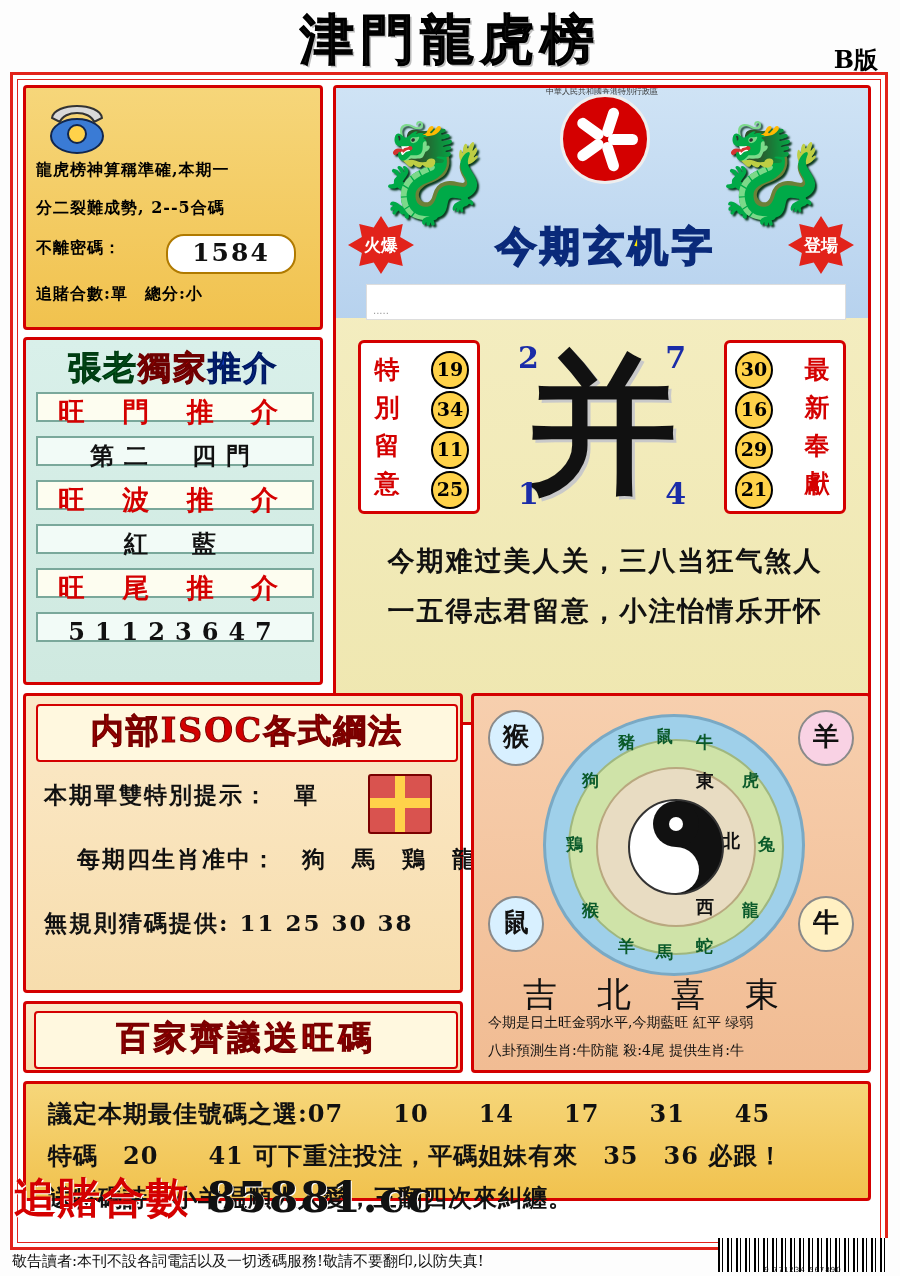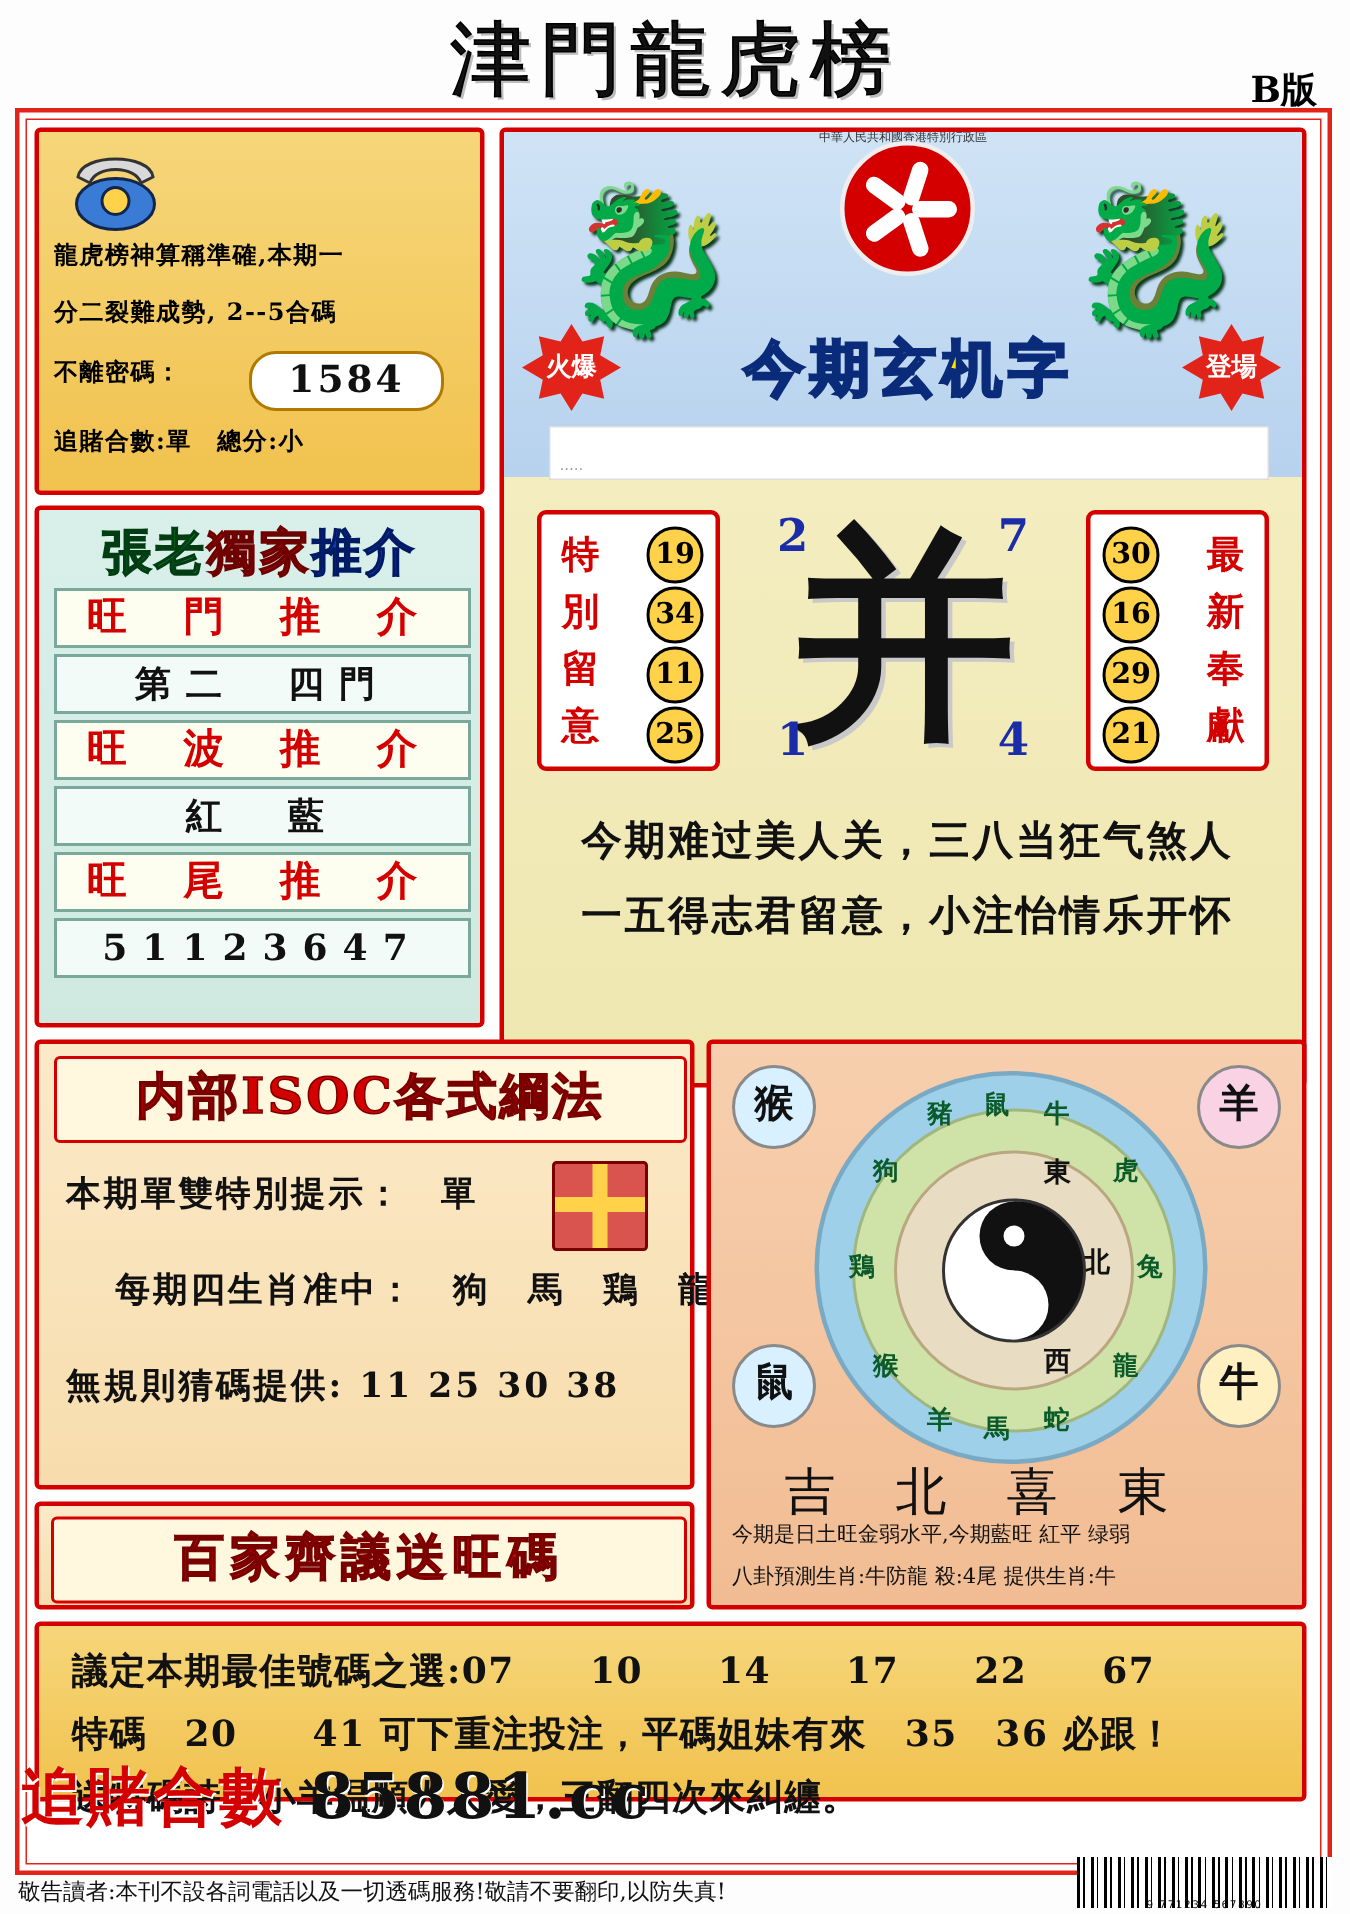--- a/index.html
+++ b/index.html
@@ -15,21 +15,21 @@
     background:#fdfdfd;
   }
   
   .masthead{
     position:absolute;left:0;top:4px;width:900px;height:62px;
     text-align:center;
   }
   .masthead .title{
     display:inline-block;
     font-family:"DejaVu Serif","Liberation Serif",serif;
-    font-weight:normal;
+    font-weight:bold;
     font-size:54px;
     letter-spacing:6px;
     color:#111;
     -webkit-text-stroke:1px #000;
     text-shadow:2px 2px 0 #bdbdbd;
   }
   .edition{
     position:absolute;right:22px;top:44px;
     font-size:24px;font-weight:bold;color:#000;
     font-family:"DejaVu Serif","Liberation Serif",serif;
@@ -98,21 +98,21 @@
   .zhang-title{
     position:absolute;left:0;top:6px;width:100%;
     text-align:center;
     font-family:"DejaVu Serif","Liberation Serif",serif;
     font-size:33px;font-weight:bold;letter-spacing:2px;
   }
   .zhang-title .g{color:#0a7d2c;-webkit-text-stroke:1px #003d12;}
   .zhang-title .r{color:#d40000;-webkit-text-stroke:1px #6e0000;}
   .zhang-title .b{color:#1038b5;-webkit-text-stroke:1px #001a63;}
   .zrow{
-    position:absolute;left:10px;width:278px;height:40px;
+    position:absolute;left:10px;width:278px;height:30px;
     border:2px solid #7aa89b;
     background:#f2fbf7;
     box-sizing:border-box;
     text-align:center;
     font-family:"DejaVu Serif","Liberation Serif",serif;
   }
   .zrow.head{
     font-size:27px;font-weight:bold;color:#d40000;letter-spacing:14px;
     line-height:36px;
     background:#fdfdf0;
@@ -541,21 +541,21 @@
       </div>
 
       <div class="ji-xi">
         <span>吉北</span><span>喜東</span>
       </div>
       <div class="bagua-note bn1">今期是日土旺金弱水平,今期藍旺  紅平  绿弱</div>
       <div class="bagua-note bn2">八卦預測生肖:牛防龍  殺:4尾    提供生肖:牛</div>
     </div>
 
     <div class="panel bottom">
-      <div class="bl bl1">議定本期最佳號碼之選:07　　10　　14　　17　　22　　67</div>
+      <div class="bl bl1">議定本期最佳號碼之選:07　　10　　14　　17　　31　　45</div>
       <div class="bl bl2">特碼　20　　41 可下重注投注，平碼姐妹有來　35　36 必跟！</div>
       <div class="bl bl3">送特碼詩：小羊温順人人愛，三翻四次來糾纏。</div>
     </div>
   </div>
 
   <div class="watermark">
     <span>追賭合數</span>
     <span class="dark">85881.cc</span>
   </div>
 

